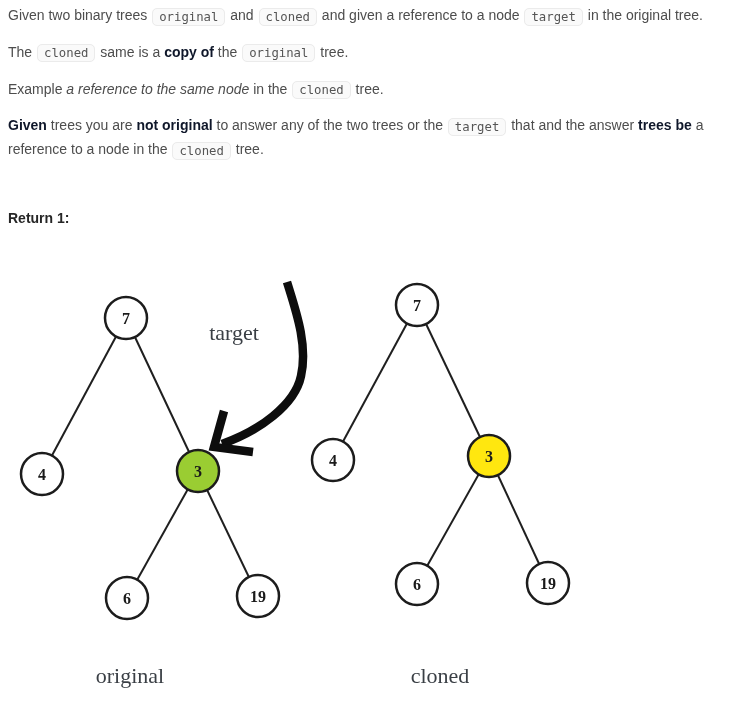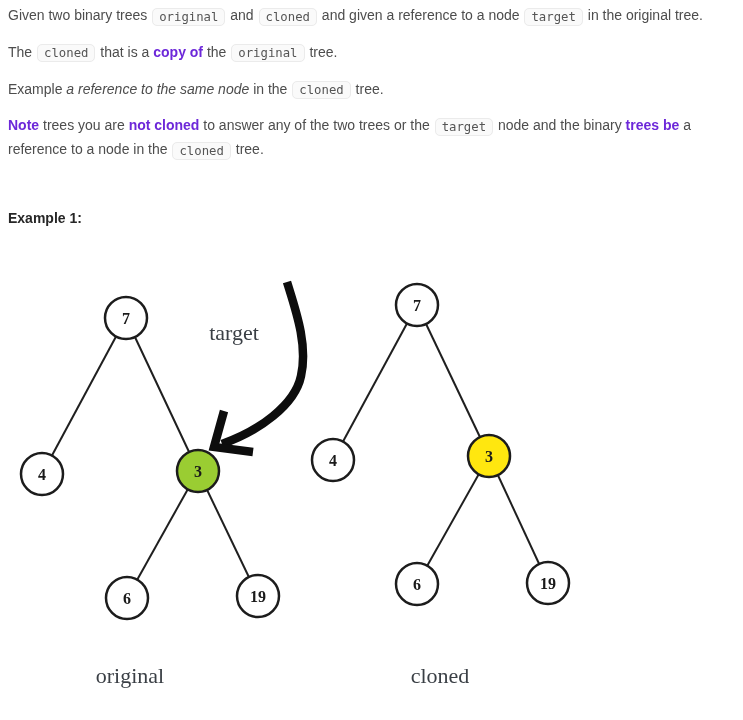--- a/index.html
+++ b/index.html
@@ -1,19 +1,19 @@
 <!DOCTYPE html>
 <html><head>
 <meta charset="utf-8">
 <style>
   html,body{margin:0;padding:0;background:#ffffff;}
   body{width:743px;height:720px;overflow:hidden;font-family:"Liberation Sans",sans-serif;}
   .desc{padding:4px 8px 0 8px;color:#4d4d4d;font-size:14px;line-height:1.7;}
   .desc p{margin:0 0 13px 0;}
-  .desc strong{color:#6d28d9;font-weight:700;}
+  .desc strong{color:#0f172a;font-weight:700;}
   .desc em{font-style:italic;}
   .desc code{
     font-family:"DejaVu Sans Mono",monospace;
     font-size:12.3px;
     color:#555;
     background:#fafafa;
     border:1px solid #ebebeb;
     border-radius:5px;
     padding:0.5px 6px 1.5px 6px;
     margin:0 1px;
@@ -27,26 +27,26 @@
     color:#262626;
   }
   .figure-wrap{margin-top:30px;}
   svg text{user-select:none;}
 </style>
 </head>
 <body>
 
 <div class="desc" id="desc-container">
     <p><span>Given two binary trees </span><code>original</code><span> and </span><code>cloned</code><span> and given a reference to a node </span><code>target</code><span> in the original tree.</span></p>
-    <p><span>The </span><code>cloned</code><span> that is a </span><strong>copy of</strong><span> the </span><code>original</code><span> tree.</span></p>
+    <p><span>The </span><code>cloned</code><span> same is a </span><strong>copy of</strong><span> the </span><code>original</code><span> tree.</span></p>
     <p><span>Example </span><em>a reference to the same node</em><span> in the </span><code>cloned</code><span> tree.</span></p>
-    <p><strong>Note</strong><span> trees you are </span><strong>not cloned</strong><span> to answer any of the two trees or the </span><code>target</code><span> node and the binary </span><strong>trees be</strong><span> a reference to a node in the </span><code>cloned</code><span> tree.</span></p>
+    <p><strong>Given</strong><span> trees you are </span><strong>not original</strong><span> to answer any of the two trees or the </span><code>target</code><span> that and the answer </span><strong>trees be</strong><span> a reference to a node in the </span><code>cloned</code><span> tree.</span></p>
   </div>
 
-<div class="example-heading">Example 1:</div>
+<div class="example-heading">Return 1:</div>
 
 <div class="figure-wrap" id="figure-container"><svg width="620" height="447" viewBox="0 263 620 447">
       <g>
         <line x1="126" y1="325" x2="42" y2="481" stroke="#1f1f1f" stroke-width="2"></line>
         <line x1="126" y1="325" x2="198" y2="478" stroke="#1f1f1f" stroke-width="2"></line>
         <line x1="198" y1="478" x2="127" y2="605" stroke="#1f1f1f" stroke-width="2"></line>
         <line x1="198" y1="478" x2="258" y2="603" stroke="#1f1f1f" stroke-width="2"></line>
         <circle cx="126" cy="325" r="21" fill="#ffffff" stroke="#1c1c1c" stroke-width="2.5"></circle>
         <text x="126" y="325" dy="0.35em" text-anchor="middle" font-family="&quot;Liberation Serif&quot;, serif" font-size="16" font-weight="bold" fill="#1a1a1a">7</text>
         <circle cx="42" cy="481" r="21" fill="#ffffff" stroke="#1c1c1c" stroke-width="2.5"></circle>

